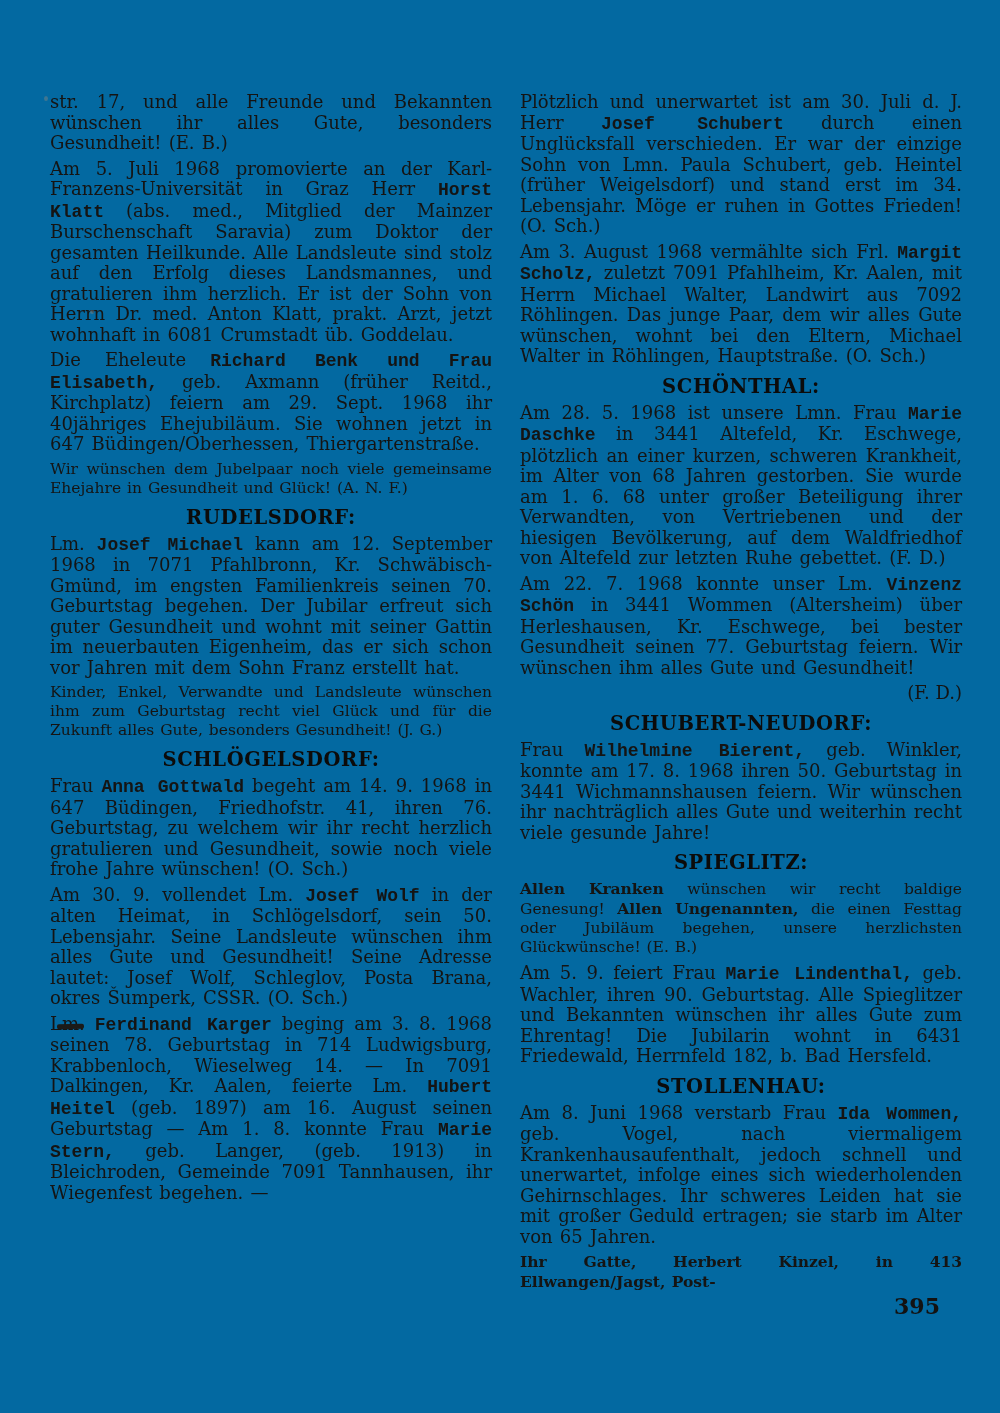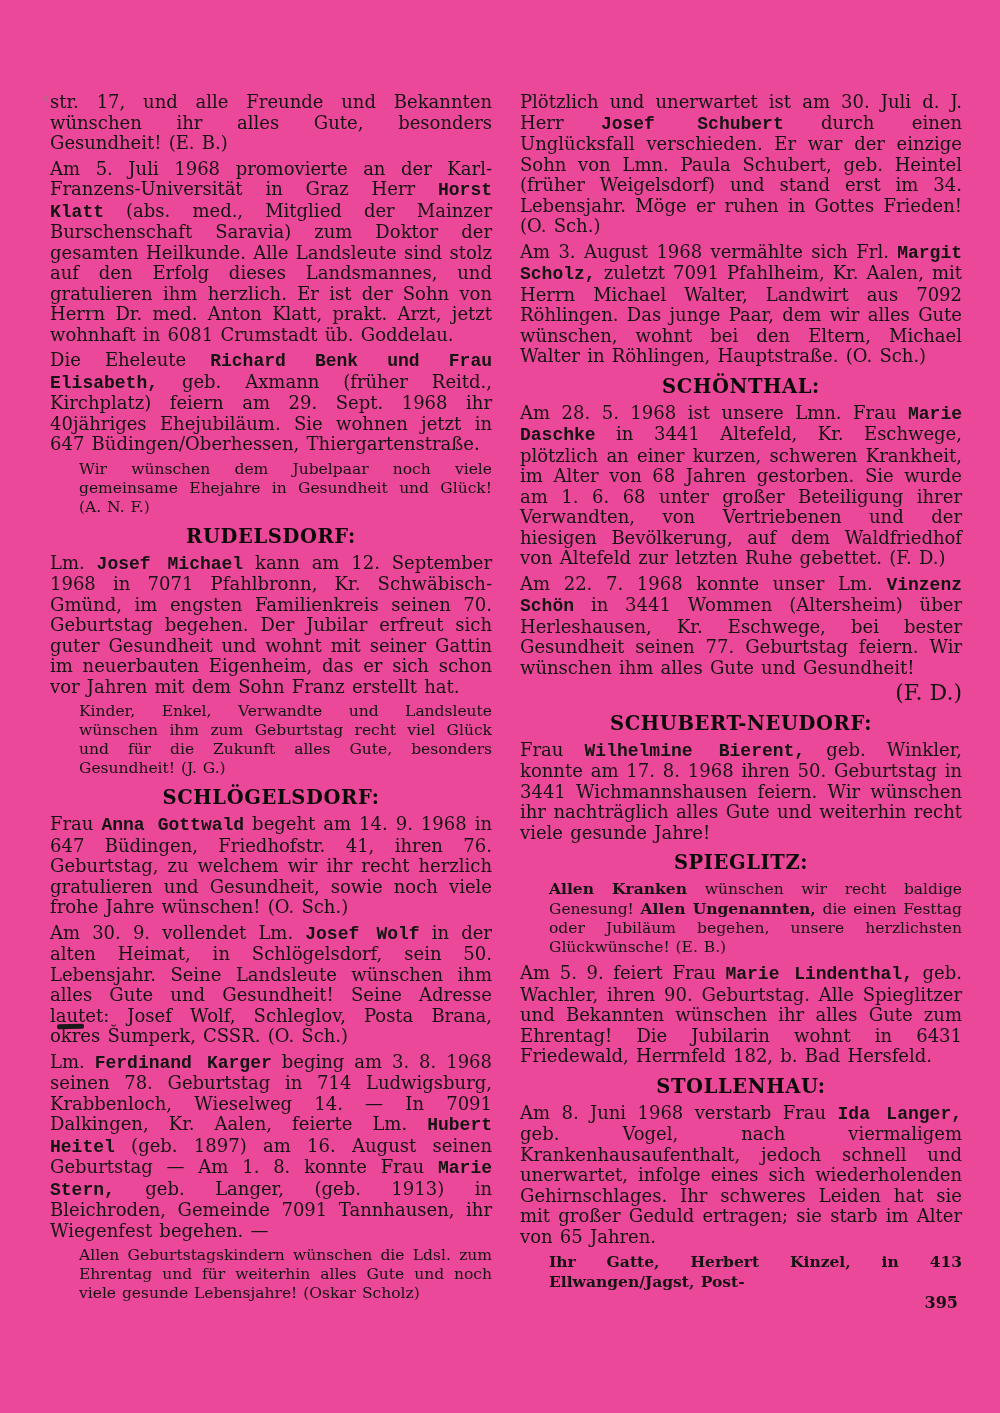--- a/index.html
+++ b/index.html
@@ -4,21 +4,21 @@
 <style>
   html, body { margin: 0; padding: 0; }
   body {
     width: 1000px; height: 1413px;
     background: #efeeea;
     font-family: "DejaVu Serif", "Liberation Serif", serif;
   }
   .page {
     position: relative;
     width: 1000px; height: 1413px;
-    background: #ec4899;
+    background: #0369a1;
     color: #151413;
     overflow: hidden;
   }
   .columns {
     position: absolute;
     left: 50px; top: 92px;
     width: 912px;
     display: flex;
     gap: 28px;
   }
@@ -30,42 +30,41 @@
     text-align: justify;
     word-spacing: 1.5px;
   }
   .para b { font-weight: bold; font-family: Liberation Mono, monospace; }
   .para-small {
     font-size: 15.5px;
     line-height: 19px;
     text-align: justify;
     word-spacing: 1px;
     margin-bottom: 6px;
-    margin-left: 29px;
   }
   .para-small b { font-weight: bold; }
   .heading {
     font-size: 19.5px;
     font-weight: bold;
     letter-spacing: 0.6px;
     margin: 8px 0 5px 0;
     color: #0c0b0a;
     text-align: center;
   }
   .line-right {
-    font-size: 22px;
+    font-size: 18px;
     line-height: 20.5px;
     text-align: right;
     margin-bottom: 5px;
   }
   .page-number {
     position: absolute;
-    right: 42px;
+    right: 60px;
     top: 1293px;
-    font-size: 16px;
+    font-size: 22px;
     font-weight: bold;
     color: #131211;
   }
   .ink-smudge {
     position: absolute;
     left: 57px; top: 1024px;
     width: 27px; height: 5px;
     background: #1b1a18;
     border-radius: 2px;
     transform: rotate(-1.5deg);
@@ -90,36 +89,35 @@
         <div class="blk para"><span>Am 5. Juli 1968 promovierte an der Karl-Franzens-Universität in Graz Herr </span><b>Horst Klatt</b><span> (abs. med., Mitglied der Mainzer Burschenschaft Saravia) zum Doktor der gesamten Heilkunde. Alle Landsleute sind stolz auf den Erfolg dieses Landsmannes, und gratulieren ihm herzlich. Er ist der Sohn von Herrn Dr. med. Anton Klatt, prakt. Arzt, jetzt wohnhaft in 6081 Crumstadt üb. Goddelau.</span></div>
         <div class="blk para"><span>Die Eheleute </span><b>Richard Benk und Frau Elisabeth,</b><span> geb. Axmann (früher Reitd., Kirchplatz) feiern am 29. Sept. 1968 ihr 40jähriges Ehejubiläum. Sie wohnen jetzt in 647 Büdingen/Oberhessen, Thiergartenstraße.</span></div>
         <div class="blk para-small"><span>Wir wünschen dem Jubelpaar noch viele gemeinsame Ehejahre in Gesundheit und Glück! (A. N. F.)</span></div>
         <div class="blk heading">RUDELSDORF:</div>
         <div class="blk para"><span>Lm. </span><b>Josef Michael</b><span> kann am 12. September 1968 in 7071 Pfahlbronn, Kr. Schwäbisch-Gmünd, im engsten Familienkreis seinen 70. Geburtstag begehen. Der Jubilar erfreut sich guter Gesundheit und wohnt mit seiner Gattin im neuerbauten Eigenheim, das er sich schon vor Jahren mit dem Sohn Franz erstellt hat.</span></div>
         <div class="blk para-small"><span>Kinder, Enkel, Verwandte und Landsleute wünschen ihm zum Geburtstag recht viel Glück und für die Zukunft alles Gute, besonders Gesundheit! (J. G.)</span></div>
         <div class="blk heading">SCHLÖGELSDORF:</div>
         <div class="blk para"><span>Frau </span><b>Anna Gottwald</b><span> begeht am 14. 9. 1968 in 647 Büdingen, Friedhofstr. 41, ihren 76. Geburtstag, zu welchem wir ihr recht herzlich gratulieren und Gesundheit, sowie noch viele frohe Jahre wünschen! (O. Sch.)</span></div>
         <div class="blk para"><span>Am 30. 9. vollendet Lm. </span><b>Josef Wolf</b><span> in der alten Heimat, in Schlögelsdorf, sein 50. Lebensjahr. Seine Landsleute wünschen ihm alles Gute und Gesundheit! Seine Adresse lautet: Josef Wolf, Schleglov, Posta Brana, okres Šumperk, CSSR. (O. Sch.)</span></div>
         <div class="blk para"><span>Lm. </span><b>Ferdinand Karger</b><span> beging am 3. 8. 1968 seinen 78. Geburtstag in 714 Ludwigsburg, Krabbenloch, Wieselweg 14. — In 7091 Dalkingen, Kr. Aalen, feierte Lm. </span><b>Hubert Heitel</b><span> (geb. 1897) am 16. August seinen Geburtstag — Am 1. 8. konnte Frau </span><b>Marie Stern,</b><span> geb. Langer, (geb. 1913) in Bleichroden, Gemeinde 7091 Tannhausen, ihr Wiegenfest begehen. —</span></div>
-        <div class="blk para-small"><span>Allen Geburtstagskindern wünschen die Ldsl. zum Ehrentag und für weiterhin alles Gute und noch viele gesunde Lebensjahre! (Oskar Scholz)</span></div>
       </div>
     <div class="col">
         <div class="blk para"><span>Plötzlich und unerwartet ist am 30. Juli d. J. Herr </span><b>Josef Schubert</b><span> durch einen Unglücksfall verschieden. Er war der einzige Sohn von Lmn. Paula Schubert, geb. Heintel (früher Weigelsdorf) und stand erst im 34. Lebensjahr. Möge er ruhen in Gottes Frieden! (O. Sch.)</span></div>
         <div class="blk para"><span>Am 3. August 1968 vermählte sich Frl. </span><b>Margit Scholz,</b><span> zuletzt 7091 Pfahlheim, Kr. Aalen, mit Herrn Michael Walter, Landwirt aus 7092 Röhlingen. Das junge Paar, dem wir alles Gute wünschen, wohnt bei den Eltern, Michael Walter in Röhlingen, Hauptstraße. (O. Sch.)</span></div>
         <div class="blk heading">SCHÖNTHAL:</div>
         <div class="blk para"><span>Am 28. 5. 1968 ist unsere Lmn. Frau </span><b>Marie Daschke</b><span> in 3441 Altefeld, Kr. Eschwege, plötzlich an einer kurzen, schweren Krankheit, im Alter von 68 Jahren gestorben. Sie wurde am 1. 6. 68 unter großer Beteiligung ihrer Verwandten, von Vertriebenen und der hiesigen Bevölkerung, auf dem Waldfriedhof von Altefeld zur letzten Ruhe gebettet. (F. D.)</span></div>
         <div class="blk para"><span>Am 22. 7. 1968 konnte unser Lm. </span><b>Vinzenz Schön</b><span> in 3441 Wommen (Altersheim) über Herleshausen, Kr. Eschwege, bei bester Gesundheit seinen 77. Geburtstag feiern. Wir wünschen ihm alles Gute und Gesundheit!</span></div>
         <div class="blk line-right"><span>(F. D.)</span></div>
         <div class="blk heading">SCHUBERT-NEUDORF:</div>
         <div class="blk para"><span>Frau </span><b>Wilhelmine Bierent,</b><span> geb. Winkler, konnte am 17. 8. 1968 ihren 50. Geburtstag in 3441 Wichmannshausen feiern. Wir wünschen ihr nachträglich alles Gute und weiterhin recht viele gesunde Jahre!</span></div>
         <div class="blk heading">SPIEGLITZ:</div>
         <div class="blk para-small"><b>Allen Kranken</b><span> wünschen wir recht baldige Genesung! </span><b>Allen Ungenannten,</b><span> die einen Festtag oder Jubiläum begehen, unsere herzlichsten Glückwünsche! (E. B.)</span></div>
         <div class="blk para"><span>Am 5. 9. feiert Frau </span><b>Marie Lindenthal,</b><span> geb. Wachler, ihren 90. Geburtstag. Alle Spieglitzer und Bekannten wünschen ihr alles Gute zum Ehrentag! Die Jubilarin wohnt in 6431 Friedewald, Herrnfeld 182, b. Bad Hersfeld.</span></div>
         <div class="blk heading">STOLLENHAU:</div>
-        <div class="blk para"><span>Am 8. Juni 1968 verstarb Frau </span><b>Ida Langer,</b><span> geb. Vogel, nach viermaligem Krankenhausaufenthalt, jedoch schnell und unerwartet, infolge eines sich wiederholenden Gehirnschlages. Ihr schweres Leiden hat sie mit großer Geduld ertragen; sie starb im Alter von 65 Jahren.</span></div>
+        <div class="blk para"><span>Am 8. Juni 1968 verstarb Frau </span><b>Ida Wommen,</b><span> geb. Vogel, nach viermaligem Krankenhausaufenthalt, jedoch schnell und unerwartet, infolge eines sich wiederholenden Gehirnschlages. Ihr schweres Leiden hat sie mit großer Geduld ertragen; sie starb im Alter von 65 Jahren.</span></div>
         <div class="blk para-small"><b>Ihr Gatte, Herbert Kinzel, in 413 Ellwangen/Jagst, Post-</b></div>
       </div>
   </div>
 
   <div class="ink-smudge"></div>
   <div class="speck speck1"></div>
   <div class="speck speck2"></div>
 
   <div class="page-number">395</div>
 

